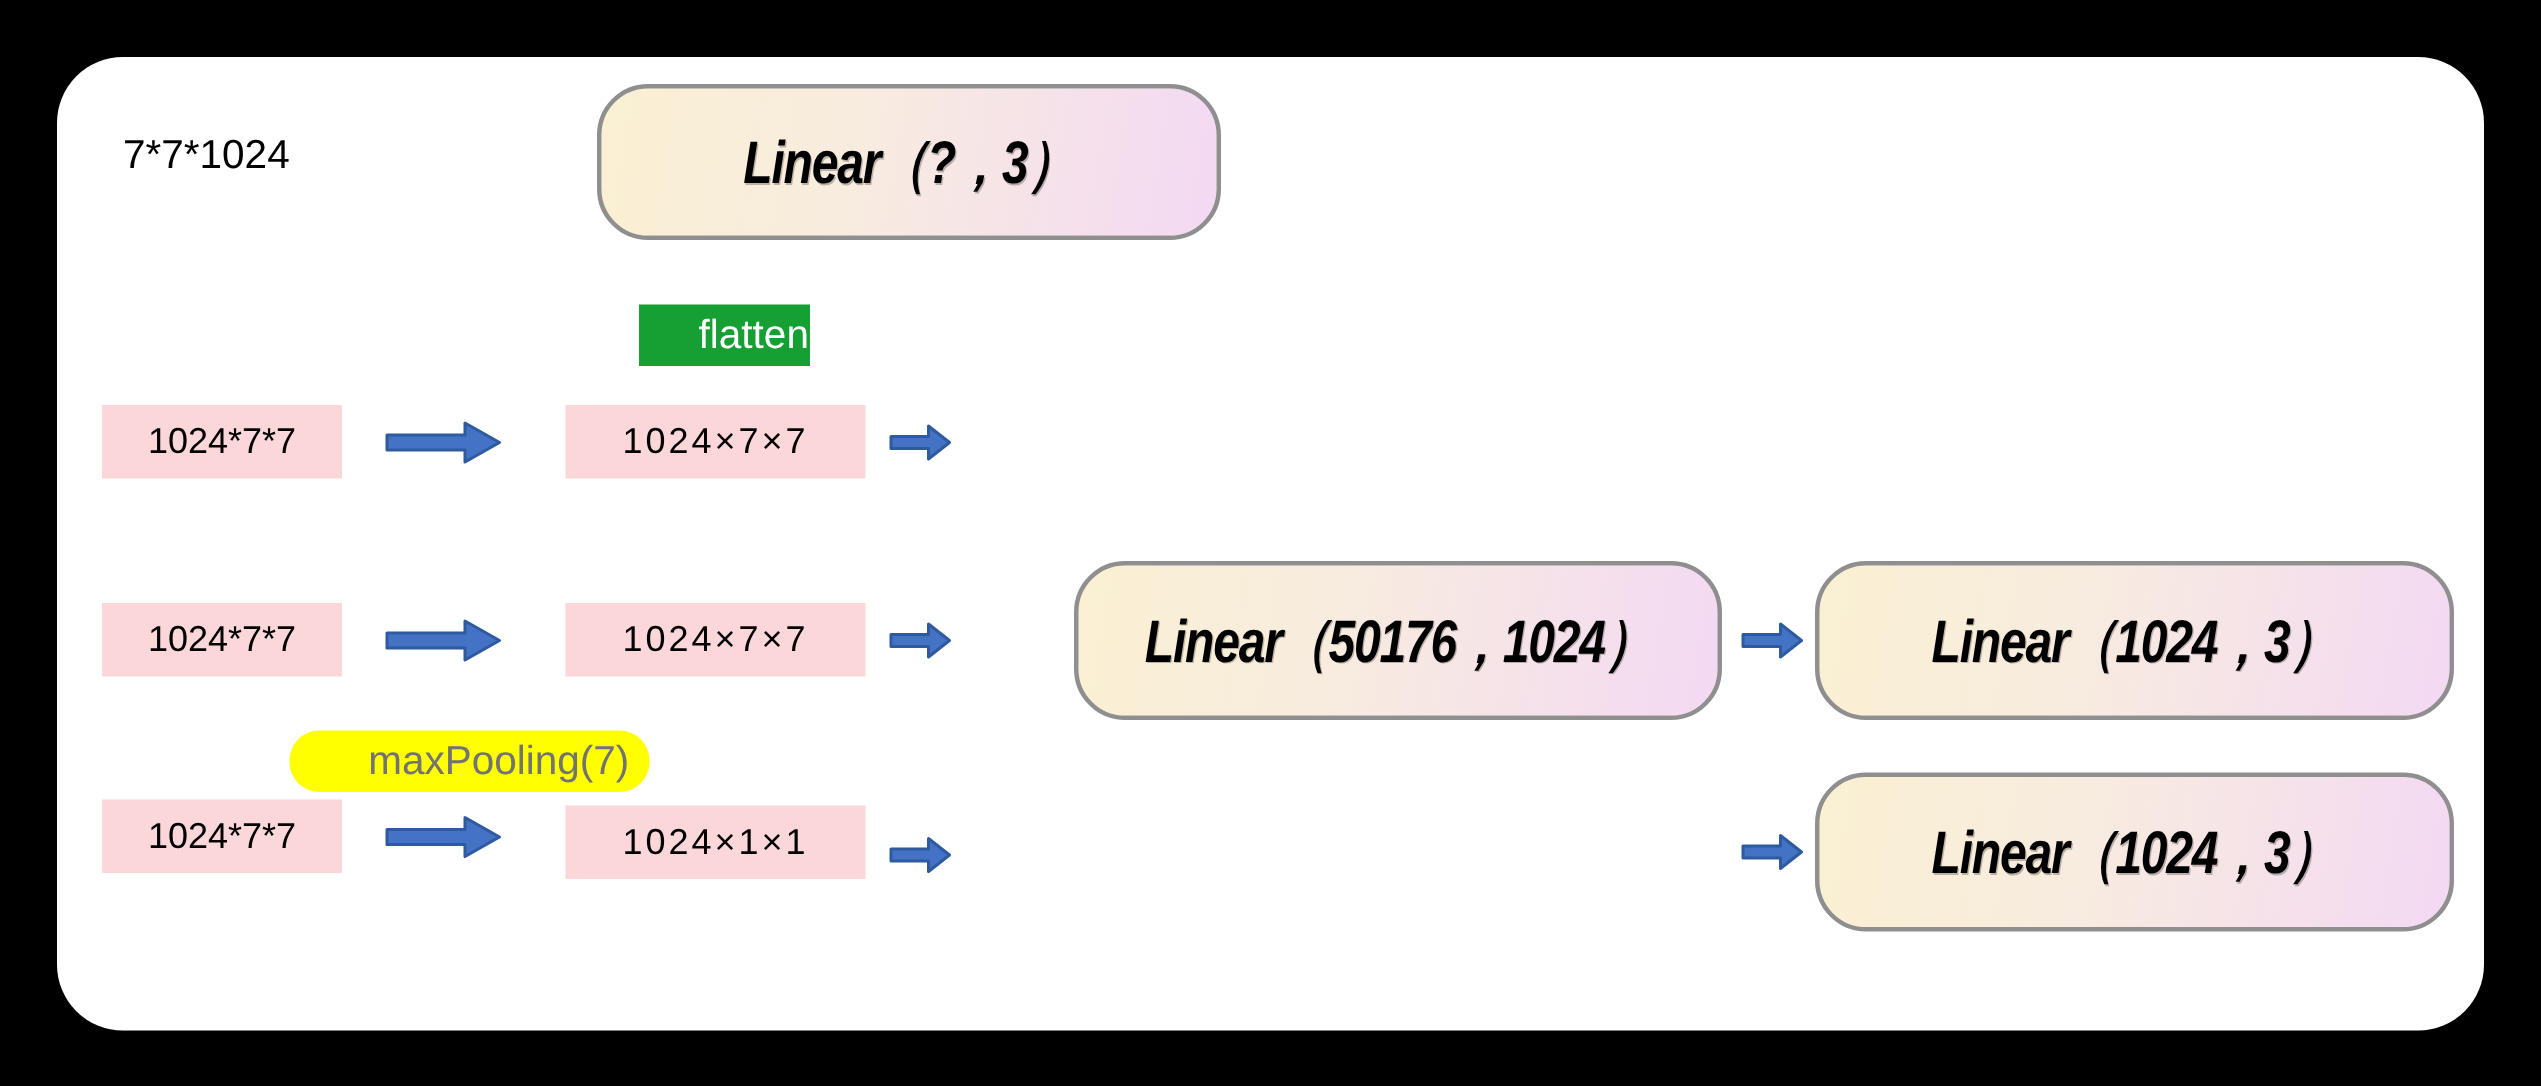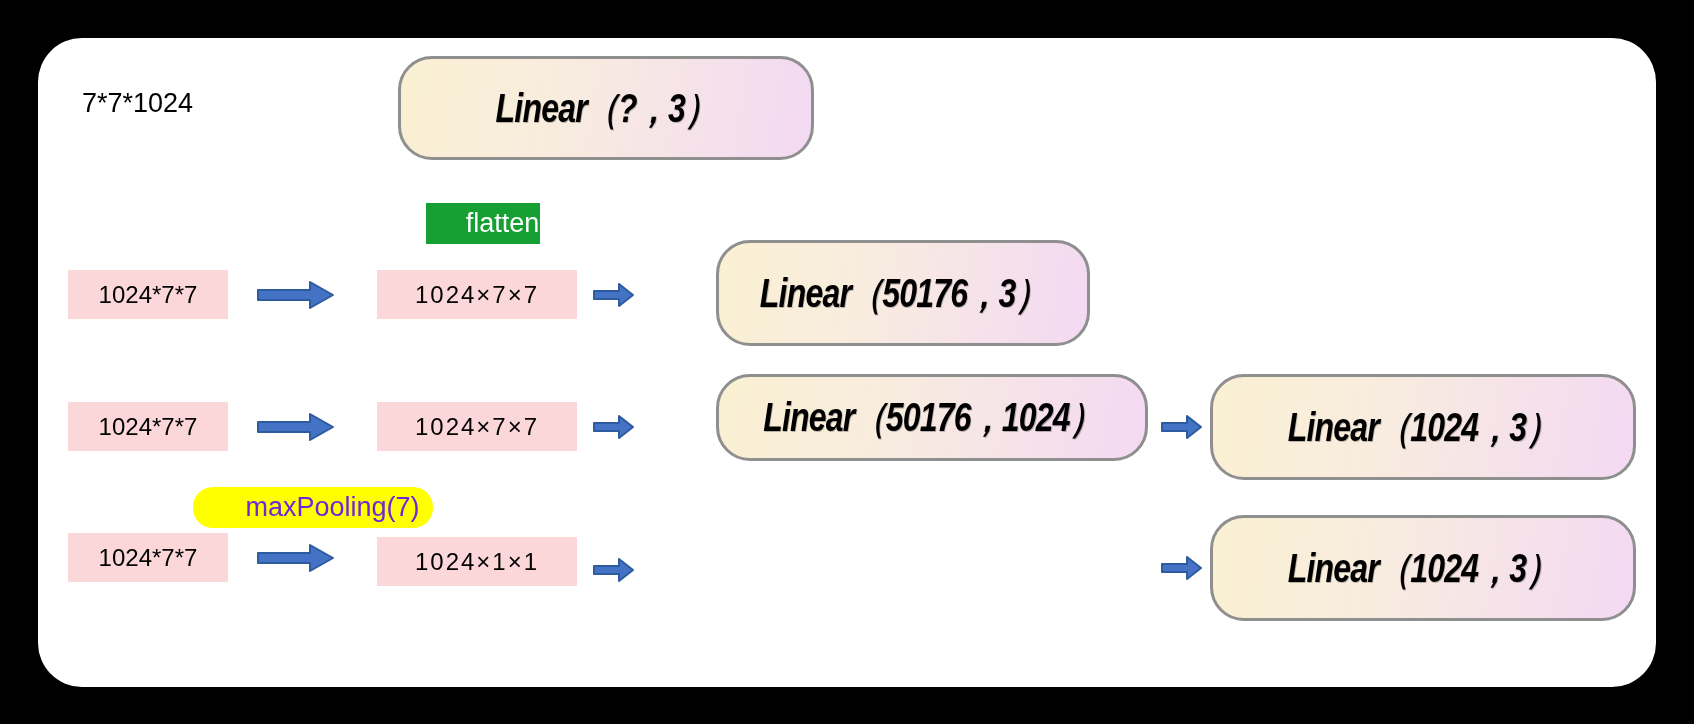--- a/index.html
+++ b/index.html
@@ -61,21 +61,21 @@
   }
   .dims-x { letter-spacing: 2px; }
   .tagbox {
     position: absolute;
     display: flex; align-items: center; justify-content: center;
     font-size: 27px;
     white-space: nowrap;
     padding-left: 39px;
   }
   .tag-green { background: var(--green-bg); color: #ffffff; }
-  .tag-yellow { background: var(--yellow-bg); color: #6d28d9; border-radius: 20px; }
+  .tag-yellow { background: var(--yellow-bg); color: #737373; border-radius: 20px; }
   svg.arrow { position: absolute; overflow: visible; }
   svg.arrow polygon {
     fill: var(--arrow-fill);
     stroke: var(--arrow-stroke);
     stroke-width: 2;
     stroke-linejoin: round;
   }
 </style>
 </head>
 <body>
@@ -101,41 +101,38 @@
   </svg>
 
   <div class="pinkbox" style="left:339px; top:232px; width:200px; height:49px;">
     <span class="dims-x">1024×7×7</span>
   </div>
 
   <svg class="arrow" style="left:554px; top:243px;" width="44" height="28" viewBox="0 0 44 28">
     <polygon points="2,10 27,10 27,3 41,14 27,25 27,18 2,18"></polygon>
   </svg>
 
-  <div class="gradbox" style="left:678px; top:202px; width:374px; height:106px;">
-    <span class="txt">Linear（50176，3）</span>
-  </div>
 
   <div class="pinkbox" style="left:30px; top:364px; width:160px; height:49px;">
     <span>1024*7*7</span>
   </div>
 
   <svg class="arrow" style="left:218px; top:372px;" width="80" height="34" viewBox="0 0 80 34">
     <polygon points="2,12 54,12 54,4 77,17 54,30 54,22 2,22"></polygon>
   </svg>
 
   <div class="pinkbox" style="left:339px; top:364px; width:200px; height:49px;">
     <span class="dims-x">1024×7×7</span>
   </div>
 
   <svg class="arrow" style="left:554px; top:375px;" width="44" height="28" viewBox="0 0 44 28">
     <polygon points="2,10 27,10 27,3 41,14 27,25 27,18 2,18"></polygon>
   </svg>
 
-  <div class="gradbox" style="left:678px; top:336px; width:432px; height:87px;">
+  <div class="gradbox" style="left:678px; top:336px; width:432px; height:106px;">
     <span class="txt">Linear（50176，1024）</span>
   </div>
 
   <svg class="arrow" style="left:1122px; top:375px;" width="44" height="28" viewBox="0 0 44 28">
     <polygon points="2,10 27,10 27,3 41,14 27,25 27,18 2,18"></polygon>
   </svg>
 
   <div class="gradbox" style="left:1172px; top:336px; width:426px; height:106px;">
     <span class="txt">Linear（1024，3）</span>
   </div>

